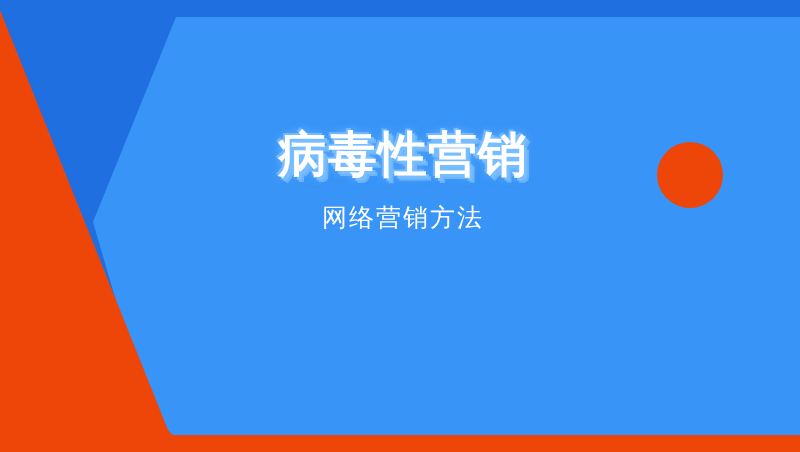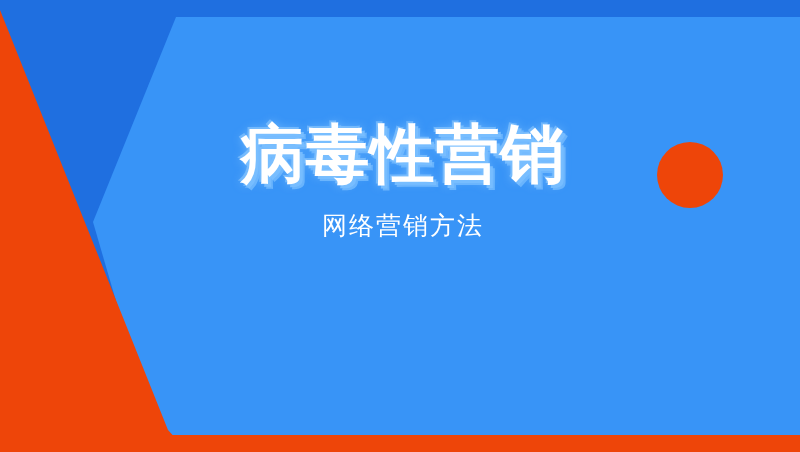--- a/index.html
+++ b/index.html
@@ -49,21 +49,21 @@
     width: 800px;
     height: 452px;
     display: flex;
     flex-direction: column;
     align-items: center;
     justify-content: center;
     pointer-events: none;
   }
 
   #slide-title {
-    font-size: 64px;
+    font-size: 49px;
     line-height: 1.02;
     font-weight: 700;
     color: #ffffff;
     letter-spacing: 1px;
     margin: 0;
     padding: 0 0 0 6px;
     text-align: left;
     white-space: nowrap;
     text-shadow:
        3px  3px 0 rgba(120, 190, 255, 0.95),

